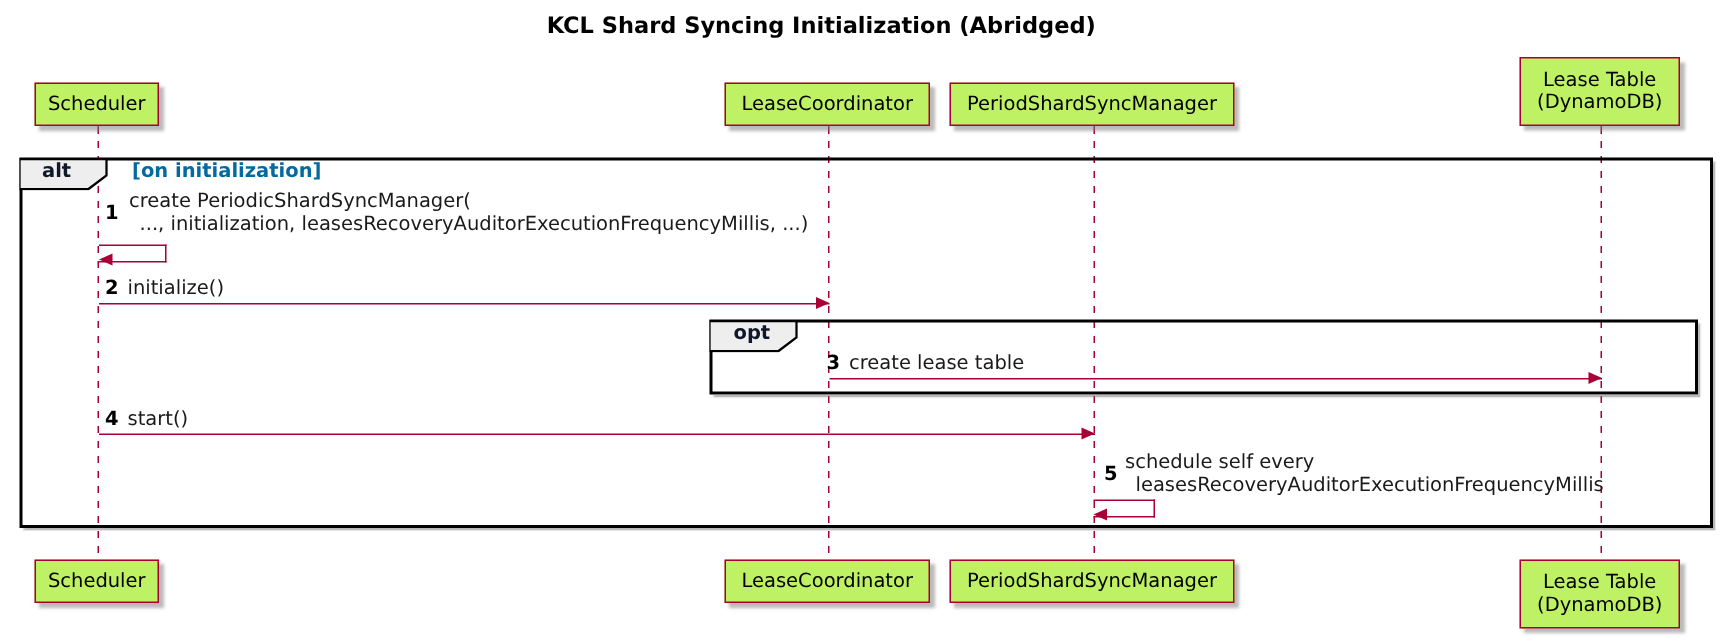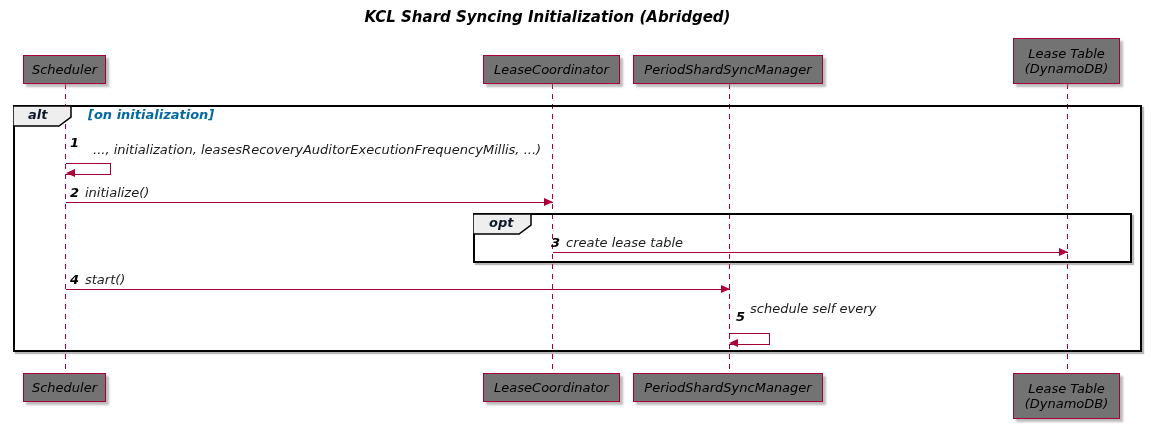--- a/index.html
+++ b/index.html
@@ -1,22 +1,22 @@
 <!DOCTYPE html>
 <html><head>
 <meta charset="utf-8">
 <style>
   html,body{margin:0;padding:0;background:#ffffff;}
   .canvas{
     position:relative;width:1151px;height:429px;background:#fff;overflow:hidden;
-    font-family:"DejaVu Sans",sans-serif;font-size:13px;color:#1a1a1a;font-style:italic;
+    font-family:"DejaVu Sans",sans-serif;font-size:13px;color:#1a1a1a;
   }
   .title{position:absolute;top:8px;left:0;width:1095px;text-align:center;
     font-size:15px;font-weight:bold;color:#000;}
-  .pbox{position:absolute;box-sizing:border-box;background:#737373;
+  .pbox{position:absolute;box-sizing:border-box;background:#bef264;
     border:1.5px solid #a80036;box-shadow:3px 3px 2px rgba(120,120,120,.5);
     display:flex;align-items:center;justify-content:center;text-align:center;
     white-space:pre-line;line-height:15px;padding:0 5px;color:#000;}
   .lifeline{position:absolute;width:1px;
     background:repeating-linear-gradient(to bottom,#a80036 0 5px,transparent 5px 10px);}
   .frame{position:absolute;box-sizing:border-box;border:2px solid #000;
     box-shadow:2px 2px 1px rgba(100,100,100,.45);background:transparent;}
   .pent{position:absolute;}
   .op{position:absolute;font-weight:bold;color:#0f172a;}
   .guard{position:absolute;font-weight:bold;color:#0369a1;white-space:nowrap;}
@@ -54,20 +54,21 @@
 (DynamoDB)</div>
 
   <div class="frame" style="left:13px;top:105px;width:1129px;height:247px;"></div>
   <svg class="pent" style="left:13px;top:105px;" width="60" height="22">
     <path d="M0,1 H58 V12 L46,21 H0 Z" fill="#eeeeee" stroke="#000000" stroke-width="1.5"></path>
   </svg>
   <span class="op" style="left:28px;top:107px;">alt</span>
   <span class="guard" style="left:88px;top:107px;">[on initialization]</span>
 
   <span class="num" style="left:70px;top:135px;">1</span>
+  <span class="mtext" style="left:86px;top:127px;">create PeriodicShardSyncManager(</span>
   <span class="mtext" style="left:93px;top:142px;">..., initialization, leasesRecoveryAuditorExecutionFrequencyMillis, ...)</span>
   <div class="loop" style="left:66px;top:163px;width:44px;height:10px;"></div>
   <div class="ah-l" style="left:66px;top:169px;"></div>
 
   <span class="num" style="left:70px;top:185px;">2</span>
   <span class="mtext" style="left:85px;top:185px;">initialize()</span>
   <div class="mline" style="left:66px;top:202px;width:487px;"></div>
   <div class="ah-r" style="left:544px;top:198px;"></div>
 
   <div class="frame" style="left:473px;top:213px;width:659px;height:50px;"></div>
@@ -81,16 +82,17 @@
   <div class="mline" style="left:553px;top:252px;width:515px;"></div>
   <div class="ah-r" style="left:1059px;top:248px;"></div>
 
   <span class="num" style="left:70px;top:272px;">4</span>
   <span class="mtext" style="left:85px;top:272px;">start()</span>
   <div class="mline" style="left:66px;top:289px;width:664px;"></div>
   <div class="ah-r" style="left:721px;top:285px;"></div>
 
   <span class="num" style="left:736px;top:309px;">5</span>
   <span class="mtext" style="left:750px;top:301px;">schedule self every</span>
+  <span class="mtext" style="left:757px;top:316px;">leasesRecoveryAuditorExecutionFrequencyMillis</span>
   <div class="loop" style="left:729px;top:333px;width:40px;height:10px;"></div>
   <div class="ah-l" style="left:729px;top:339px;"></div>
 
 </div>
 
 </body></html>

